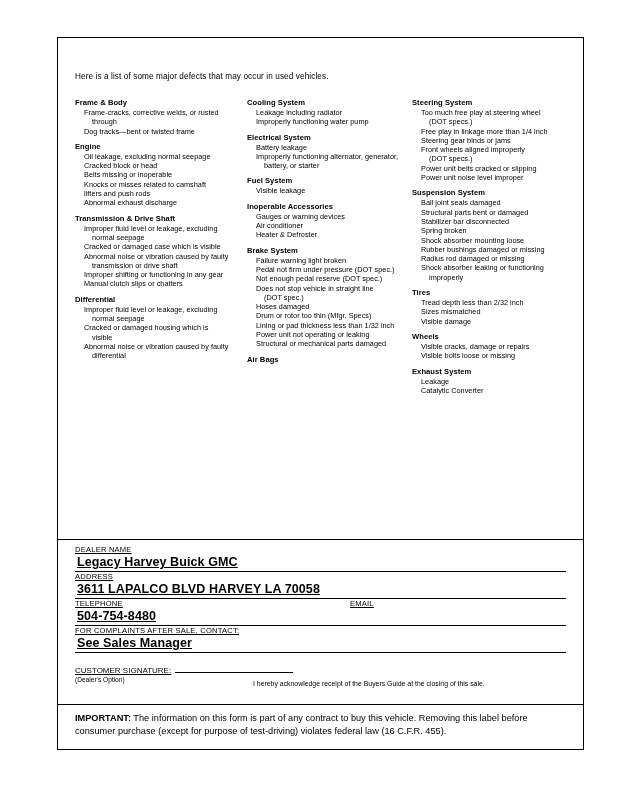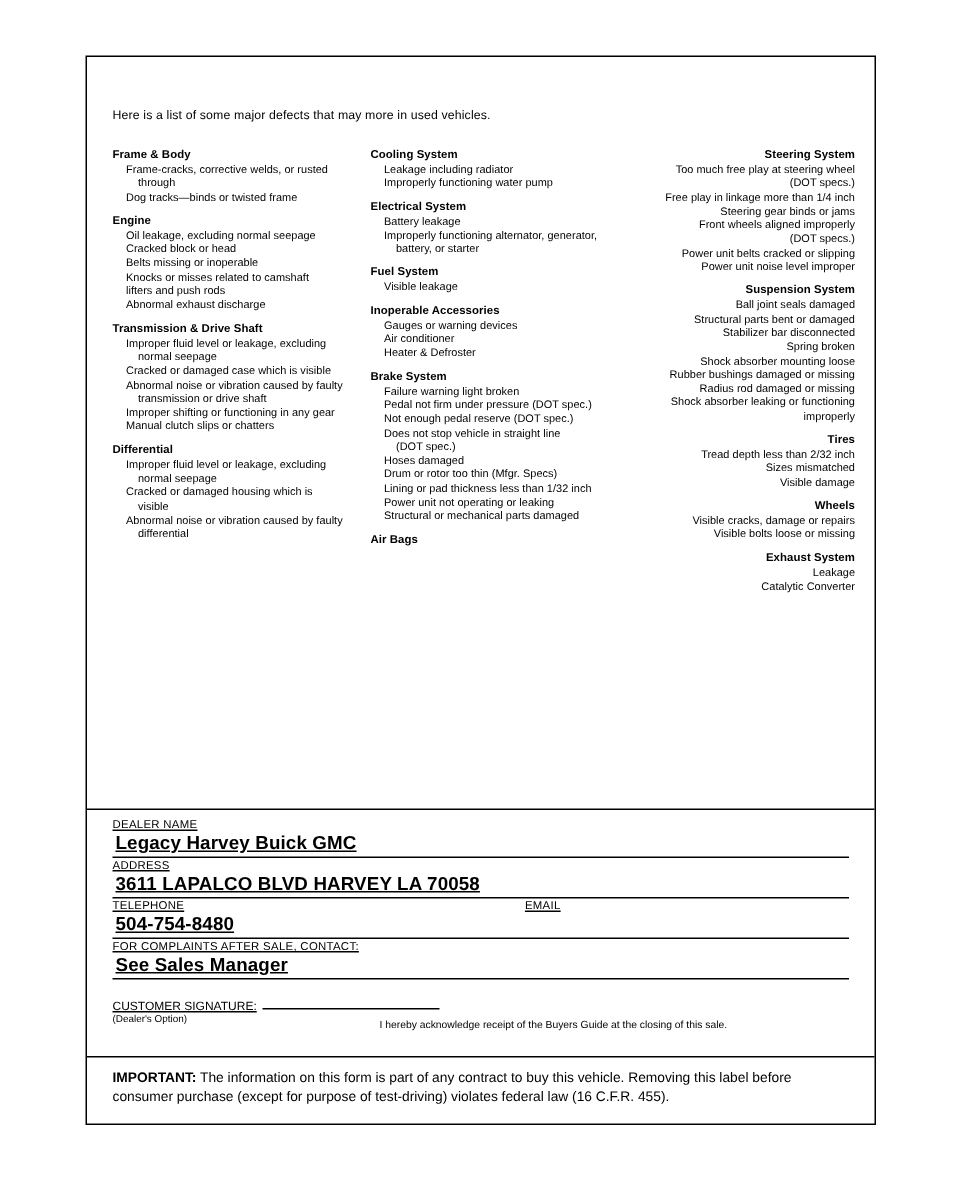--- a/index.html
+++ b/index.html
@@ -35,21 +35,21 @@
   .cols {
     position: absolute;
     left: 17px;
     top: 60px;
     width: 495px;
     display: flex;
   }
   .col { box-sizing: border-box; }
   .col1 { width: 172px; }
   .col2 { width: 165px; }
-  .col3 { width: 158px; text-align: right; }
+  .col3 { width: 158px; }
 
   .grp { margin-bottom: 6px; }
   .grp-title {
     font-size: 7.6px;
     font-weight: bold;
     margin-bottom: 1px;
     letter-spacing: 0.05px;
   }
   .item {
     font-size: 7.3px;
@@ -138,31 +138,31 @@
     font-size: 9.2px;
     line-height: 12.5px;
   }
   .important b { font-weight: bold; }
 </style>
 </head>
 <body>
 
 <div class="page">
 
-  <div class="intro">Here is a list of some major defects that may more in used vehicles.</div>
+  <div class="intro">Here is a list of some major defects that may occur in used vehicles.</div>
 
   <div class="cols">
     <div class="col col1">
       <div class="grp">
         <div class="grp-title">Frame &amp; Body</div>
         <div class="item">Frame-cracks, corrective welds, or rusted</div>
         <div class="item">
             <span class="cont">through</span>
           </div>
-        <div class="item">Dog tracks—binds or twisted frame</div>
+        <div class="item">Dog tracks—bent or twisted frame</div>
       </div>
       <div class="grp">
         <div class="grp-title">Engine</div>
         <div class="item">Oil leakage, excluding normal seepage</div>
         <div class="item">Cracked block or head</div>
         <div class="item">Belts missing or inoperable</div>
         <div class="item">Knocks or misses related to camshaft</div>
         <div class="item">lifters and push rods</div>
         <div class="item">Abnormal exhaust discharge</div>
       </div>

